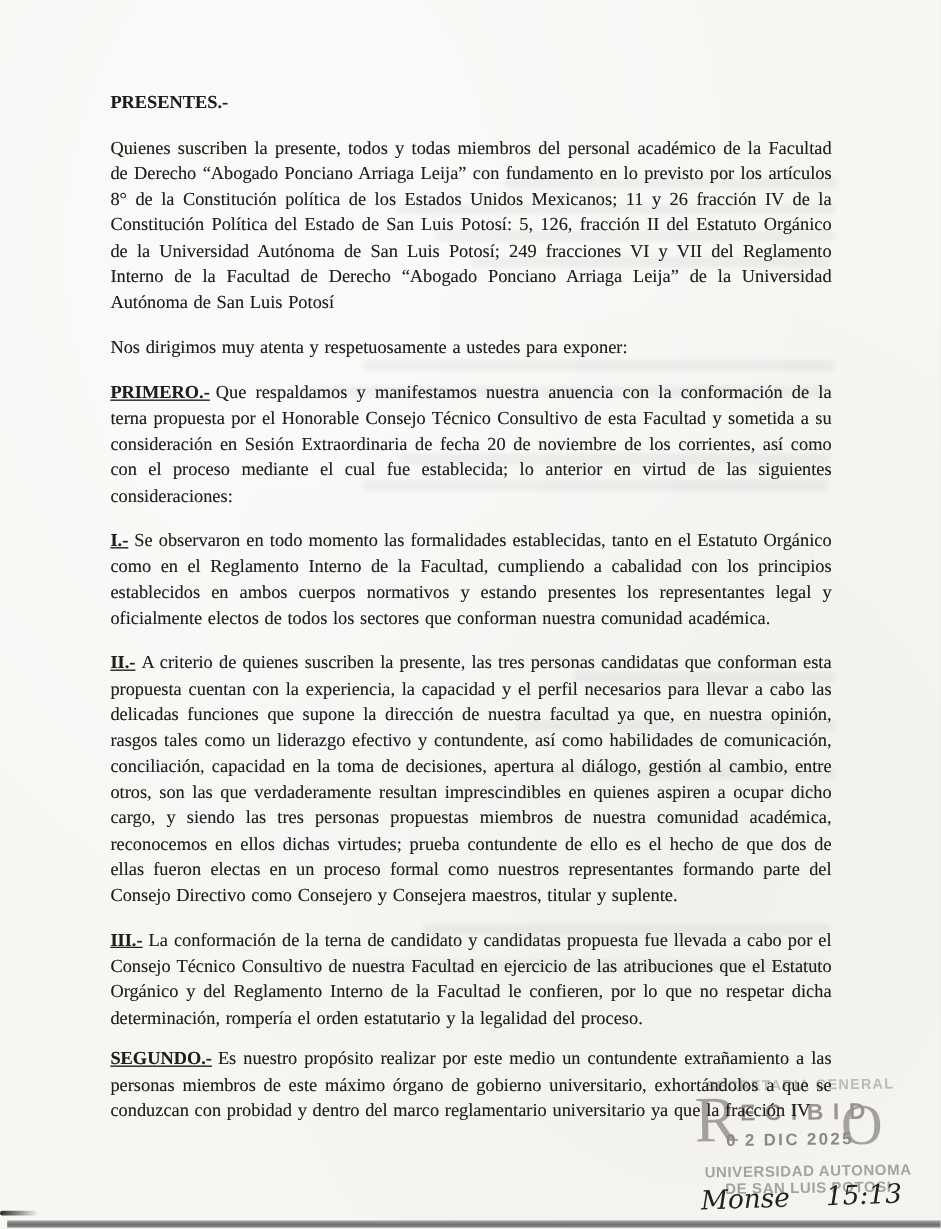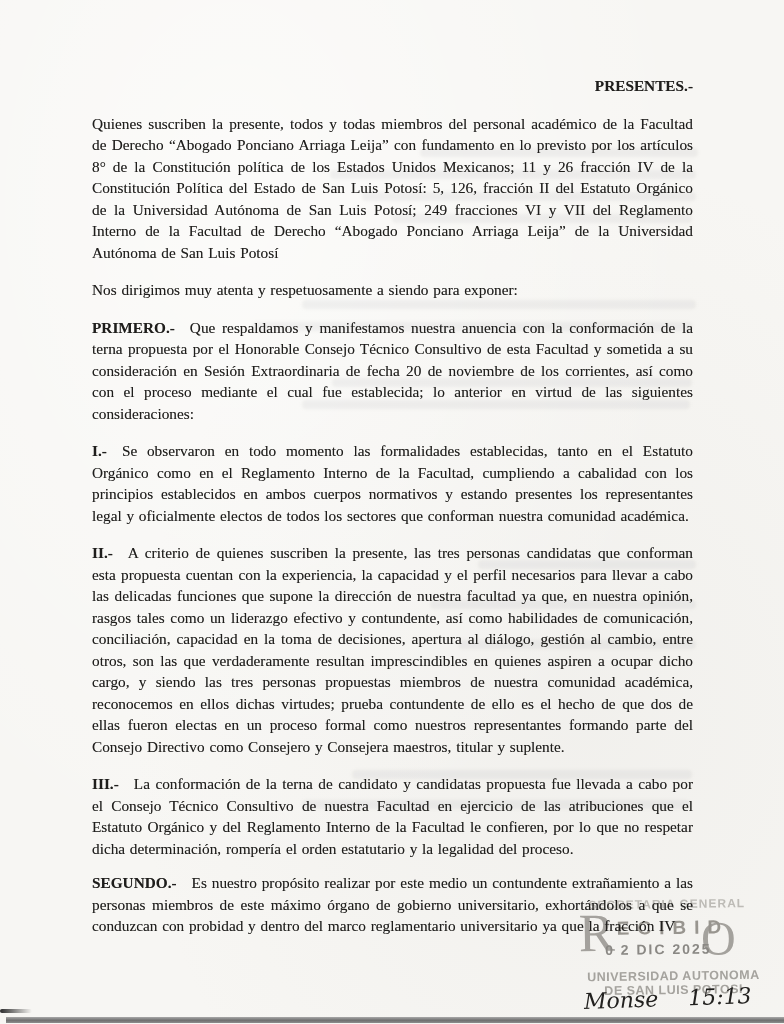--- a/index.html
+++ b/index.html
@@ -19,23 +19,23 @@
   .content{
     position:absolute;left:92px;top:63px;width:601px;
     font-size:15.3px;line-height:21.5px;
     text-align:justify;word-spacing:.06em;
     z-index:2;
     text-shadow:0 0 .4px rgba(40,40,40,.45);
   }
   .hdr{font-weight:bold;margin:0 0 12px 0;}
   .hdr .l1{text-align:justify;text-align-last:justify;}
   .hdr .l2{text-align:left;}
-  .salute{font-weight:bold;margin:0 0 16px 0;text-align:right;}
+  .salute{font-weight:bold;margin:0 0 16px 0;text-align:left;}
   .content p{margin:16px 0 13px 0;}
-  .content p .lead{font-weight:bold;padding-right:15px;}
+  .content p .lead{font-weight:bold;padding-right:5px;text-decoration:underline;}
   .sec-gap{margin-top:8px !important;}
   
   .bleed{
     position:absolute;height:9px;border-radius:4px;
     background:rgba(108,108,126,.075);
     filter:blur(1.6px);
     z-index:1;
   }
   
   .stamp{
@@ -122,21 +122,21 @@
   </div>
 
   <div class="content">
     <div class="hdr">
     </div>
 
     <div class="salute">PRESENTES.-</div>
 
     <p>Quienes suscriben la presente, todos y todas miembros del personal académico de la Facultad de Derecho “Abogado Ponciano Arriaga Leija” con fundamento en lo previsto por los artículos 8° de la Constitución política de los Estados Unidos Mexicanos; 11 y 26 fracción IV de la Constitución Política del Estado de San Luis Potosí: 5, 126, fracción II del Estatuto Orgánico de la Universidad Autónoma de San Luis Potosí; 249 fracciones VI y VII del Reglamento Interno de la Facultad de Derecho “Abogado Ponciano Arriaga Leija” de la Universidad Autónoma de San Luis Potosí</p>
 
-    <p>Nos dirigimos muy atenta y respetuosamente a siendo para exponer:</p>
+    <p>Nos dirigimos muy atenta y respetuosamente a ustedes para exponer:</p>
 
     <p><span class="lead">PRIMERO.-</span><span>Que respaldamos y manifestamos nuestra anuencia con la conformación de la terna propuesta por el Honorable Consejo Técnico Consultivo de esta Facultad y sometida a su consideración en Sesión Extraordinaria de fecha 20 de noviembre de los corrientes, así como con el proceso mediante el cual fue establecida; lo anterior en virtud de las siguientes consideraciones:</span></p>
 
     <p><span class="lead">I.-</span><span>Se observaron en todo momento las formalidades establecidas, tanto en el Estatuto Orgánico como en el Reglamento Interno de la Facultad, cumpliendo a cabalidad con los principios establecidos en ambos cuerpos normativos y estando presentes los representantes legal y oficialmente electos de todos los sectores que conforman nuestra comunidad académica.</span></p>
 
     <p><span class="lead">II.-</span><span>A criterio de quienes suscriben la presente, las tres personas candidatas que conforman esta propuesta cuentan con la experiencia, la capacidad y el perfil necesarios para llevar a cabo las delicadas funciones que supone la dirección de nuestra facultad ya que, en nuestra opinión, rasgos tales como un liderazgo efectivo y contundente, así como habilidades de comunicación, conciliación, capacidad en la toma de decisiones, apertura al diálogo, gestión al cambio, entre otros, son las que verdaderamente resultan imprescindibles en quienes aspiren a ocupar dicho cargo, y siendo las tres personas propuestas miembros de nuestra comunidad académica, reconocemos en ellos dichas virtudes; prueba contundente de ello es el hecho de que dos de ellas fueron electas en un proceso formal como nuestros representantes formando parte del Consejo Directivo como Consejero y Consejera maestros, titular y suplente.</span></p>
 
     <p><span class="lead">III.-</span><span>La conformación de la terna de candidato y candidatas propuesta fue llevada a cabo por el Consejo Técnico Consultivo de nuestra Facultad en ejercicio de las atribuciones que el Estatuto Orgánico y del Reglamento Interno de la Facultad le confieren, por lo que no respetar dicha determinación, rompería el orden estatutario y la legalidad del proceso.</span></p>
 
     <p class="sec-gap"><span class="lead">SEGUNDO.-</span><span>Es nuestro propósito realizar por este medio un contundente extrañamiento a las personas miembros de este máximo órgano de gobierno universitario, exhortándolos a que se conduzcan con probidad y dentro del marco reglamentario universitario ya que la fracción IV</span></p>

